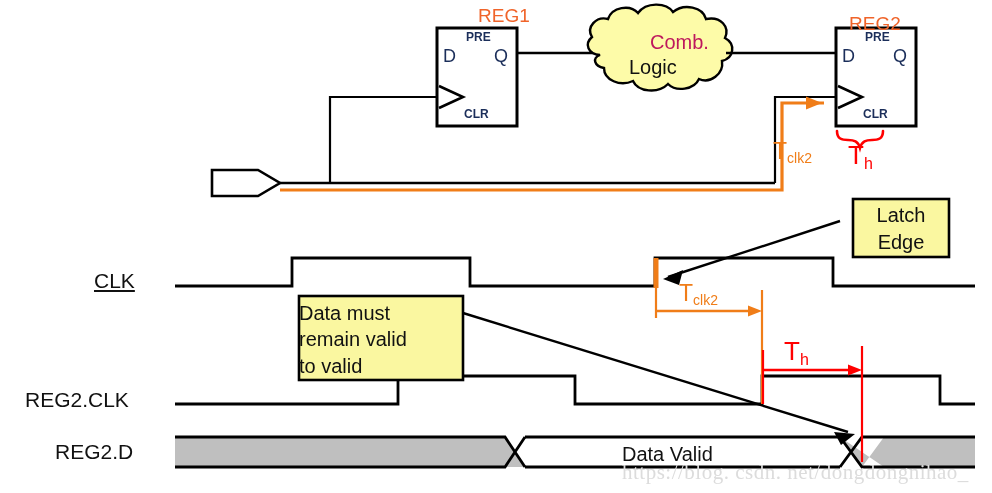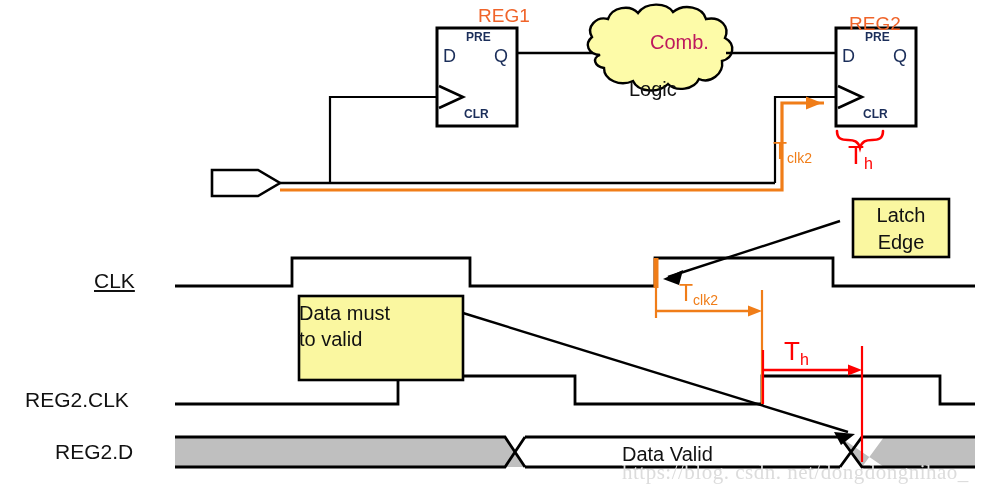--- a/index.html
+++ b/index.html
@@ -116,21 +116,21 @@
 
   </svg>
 
   <div class="txt" style="left:450px; top:5px; font-size:19px; color:#F0642A;margin-left:28px;">REG1</div>
   <div class="txt" style="left:466px; top:31px; font-size:12px; font-weight:bold; color:#1B2E5A;">PRE</div>
   <div class="txt" style="left:443px; top:46px; font-size:18px; color:#1B2E5A;">D</div>
   <div class="txt" style="left:494px; top:46px; font-size:18px; color:#1B2E5A;">Q</div>
   <div class="txt" style="left:464px; top:108px; font-size:12px; font-weight:bold; color:#1B2E5A;">CLR</div>
 
   <div class="txt" style="left:650px; top:31px; font-size:20px; color:#be185d;">Comb.</div>
-  <div class="txt" style="left:629px; top:56px; font-size:20px; color:#111111;margin-top:22px;">Logic</div>
+  <div class="txt" style="left:629px; top:56px; font-size:20px; color:#111111;">Logic</div>
 
   <div class="txt" style="left:849px; top:5px; font-size:19px; color:#F0642A;margin-top:8px;">REG2</div>
   <div class="txt" style="left:865px; top:31px; font-size:12px; font-weight:bold; color:#1B2E5A;">PRE</div>
   <div class="txt" style="left:842px; top:46px; font-size:18px; color:#1B2E5A;">D</div>
   <div class="txt" style="left:893px; top:46px; font-size:18px; color:#1B2E5A;">Q</div>
   <div class="txt" style="left:863px; top:108px; font-size:12px; font-weight:bold; color:#1B2E5A;">CLR</div>
 
   <div style="position:absolute; left:773px; top:138px; color:#F07D18; font-size:23px;">
     <span>T</span><span style="font-size:14px; vertical-align:-4px;">clk2</span>
   </div>
@@ -145,20 +145,21 @@
 
   <div style="position:absolute; left:853px; top:202px; width:96px; text-align:center;
               font-size:20px; color:#111111; line-height:1.35;">
     <div>Latch</div>
     <div>Edge</div>
   </div>
 
   <div style="position:absolute; left:299px; top:300px; width:164px; 
               font-size:20px; color:#111111; line-height:1.32;">
     <div>Data must</div>
+    <div>remain valid</div>
     <div>to valid</div>
   </div>
 
   <div style="position:absolute; left:679px; top:280px; color:#F07D18; font-size:23px;">
     <span>T</span><span style="font-size:14px; vertical-align:-4px;">clk2</span>
   </div>
 
   <div style="position:absolute; left:784px; top:336px; color:#FF0000; font-size:26px;">
     <span>T</span><span style="font-size:16px; vertical-align:-5px;">h</span>
   </div>

